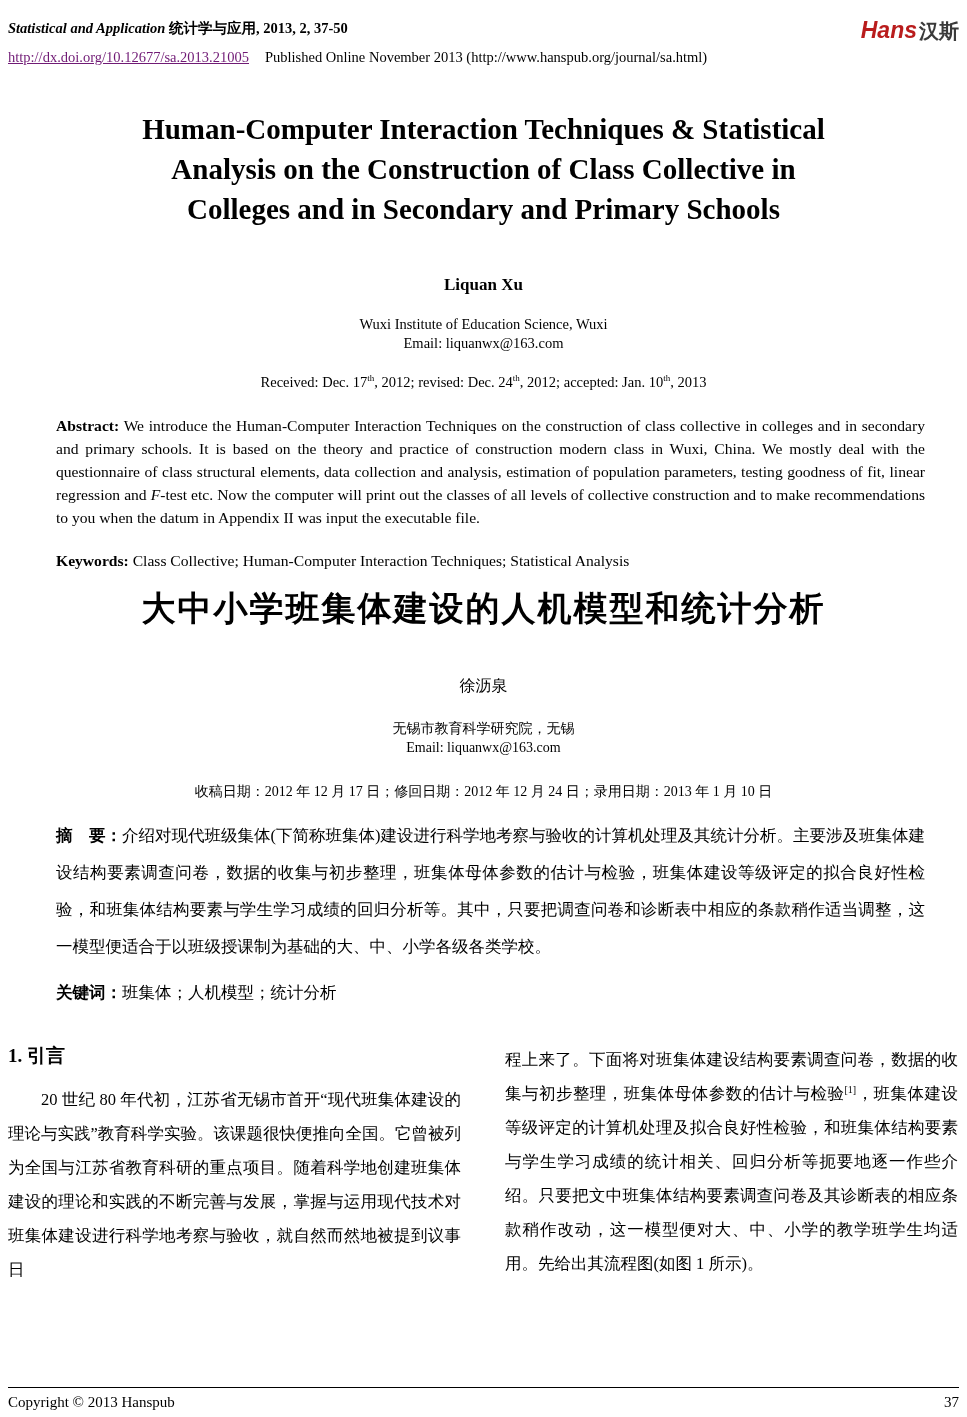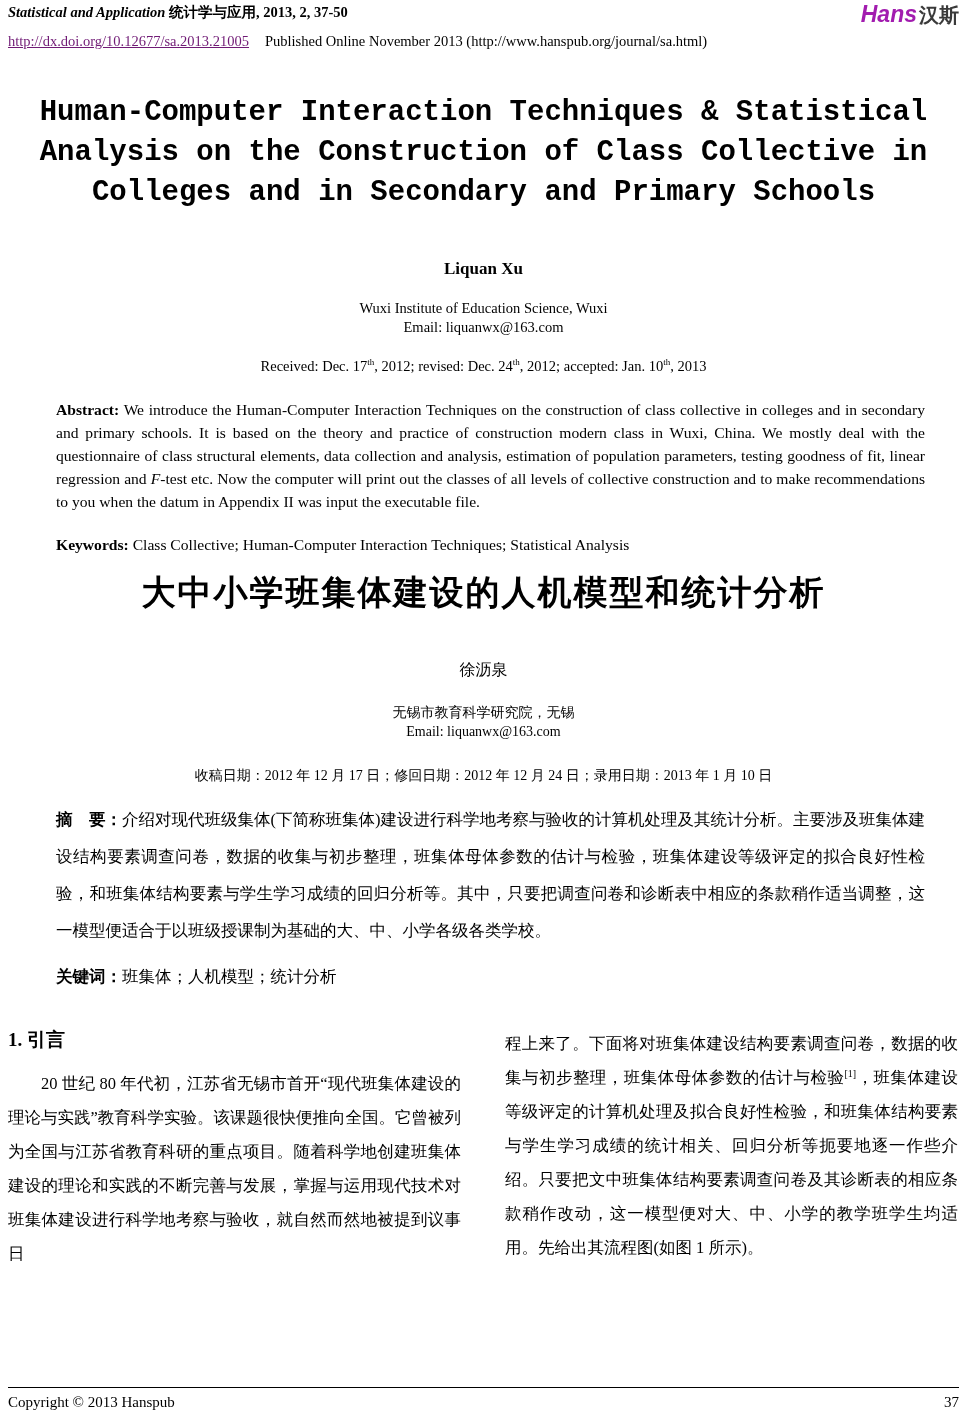--- a/index.html
+++ b/index.html
@@ -3,37 +3,37 @@
 <meta charset="utf-8">
 <style>
   html, body { margin: 0; padding: 0; background: #ffffff; }
   .page {
     position: relative;
     width: 967px;
     height: 1417px;
     background: #ffffff;
     font-family: "Liberation Serif", "DejaVu Serif", serif;
     color: #000;
-    padding: 2px 8px;
+    padding: 18px 8px;
     box-sizing: border-box;
     overflow: hidden;
   }
   
   .header-top { display: flex; justify-content: space-between; align-items: flex-start; }
   .journal-meta { font-size: 14.5px; font-weight: bold; line-height: 20px; }
   .j-name { font-style: italic; }
   .logo { white-space: nowrap; line-height: 24px; }
-  .logo-en { font-size: 23px; font-weight: bold; font-style: italic; color: #a21caf; font-family: "Liberation Sans", sans-serif; }
+  .logo-en { font-size: 23px; font-weight: bold; font-style: italic; color: #b91c1c; font-family: "Liberation Sans", sans-serif; }
   .logo-cn { font-size: 20px; font-weight: bold; color: #3a3a3a; font-family: "Liberation Sans", sans-serif; margin-left: 2px; }
   .header-links { font-size: 14.5px; margin-top: 3px; line-height: 19px; }
   .doi { color: #701a75; text-decoration: underline; cursor: pointer; }
   .published { margin-left: 16px; }
   
   .title-en { margin: 42px 0 0; text-align: center; font-size: 29px; line-height: 40px; font-weight: bold; }
-  .title-en .tline { display: block; font-family: Liberation Mono, monospace; }
+  .title-en .tline { display: block; }
   .author-en { margin-top: 46px; text-align: center; font-size: 17px; font-weight: bold; }
   .affil { margin-top: 20px; text-align: center; font-size: 14.5px; line-height: 19px; }
   .received { margin-top: 21px; text-align: center; font-size: 14.5px; }
   sup { font-size: 0.62em; line-height: 0; }
   .block { margin-left: 48px; margin-right: 34px; }
   .abstract-en { margin-top: 23px; font-size: 15.6px; line-height: 23px; text-align: justify; }
   .keywords-en { margin-top: 23px; font-size: 15.6px; }
   
   .title-cn { text-align: center; font-size: 34px; font-weight: bold; letter-spacing: 2px; }
   .author-cn { margin-top: 44px; text-align: center; font-size: 16px; }

